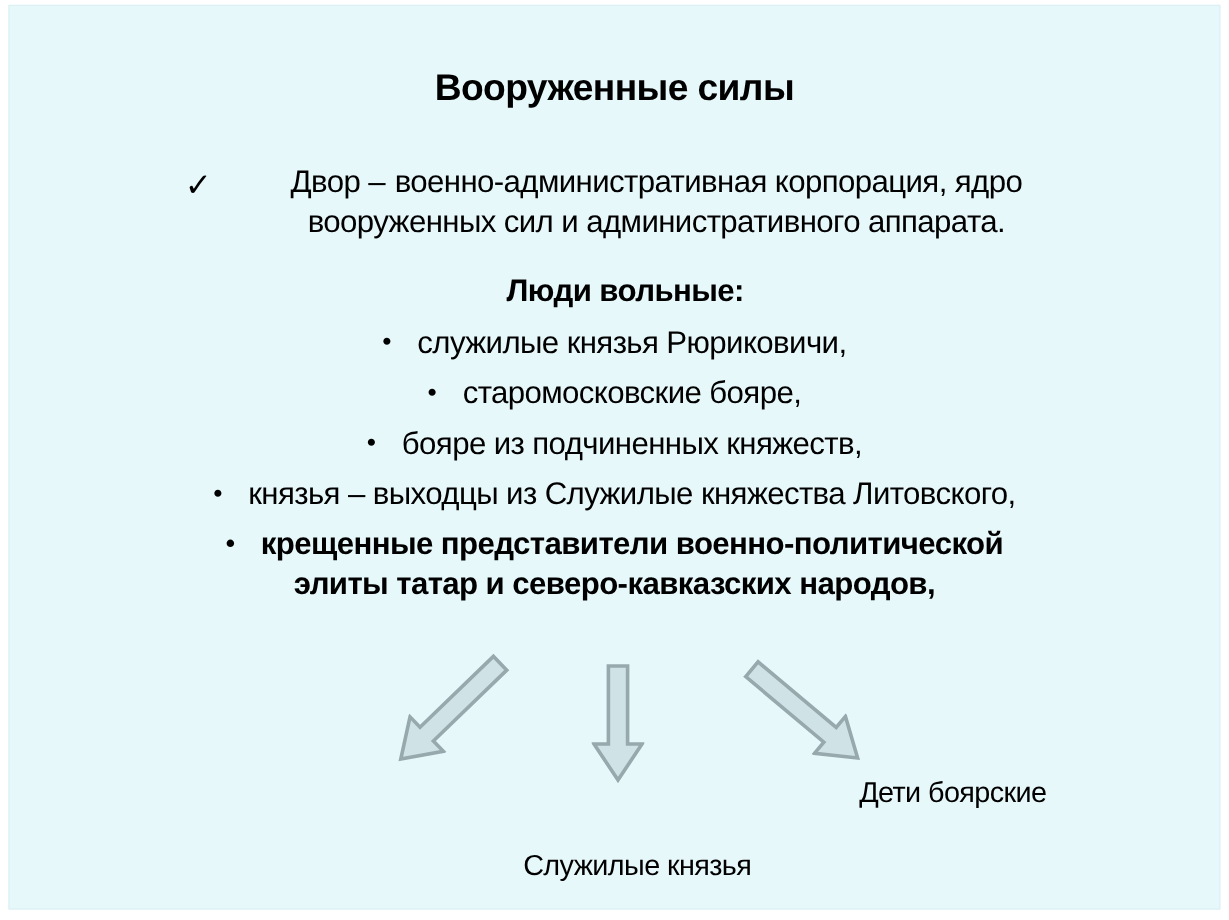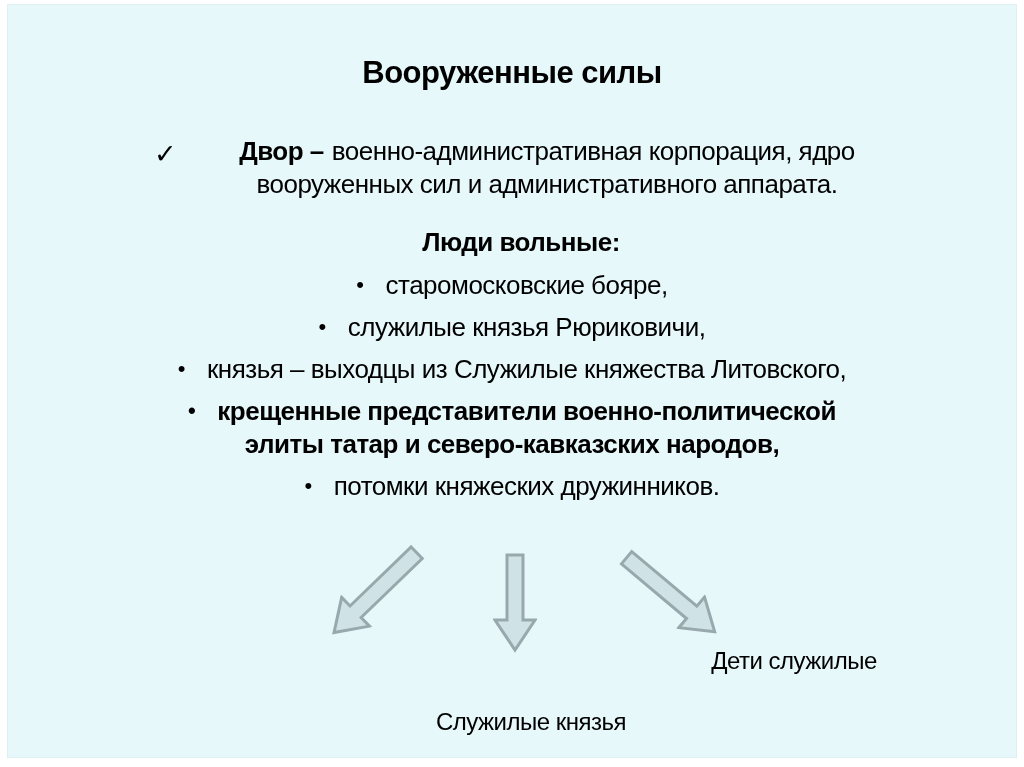--- a/index.html
+++ b/index.html
@@ -46,21 +46,21 @@
     position: absolute;
     left: 174px;
     top: 130px;
     width: 730px;
     text-align: center;
     font-size: 26px;
     line-height: 1.27;
     letter-spacing: -0.5px;
   }
   .intro .term {
-    font-weight: bold;
+    font-weight: normal;
     margin-right: 8px;
   }
   .list-heading {
     position: absolute;
     left: 0;
     right: 0;
     top: 222px;
     text-align: center;
     font-size: 26px;
     font-weight: bold;
@@ -123,33 +123,33 @@
     <div class="check">✓</div>
 
     <div class="intro">
       <span class="term">Двор –</span><span>военно-административная корпорация, ядро вооруженных сил и административного аппарата.</span>
     </div>
 
     <div class="list-heading">Люди вольные:</div>
 
     <div class="bullets">
       <div class="bullet-item">
+        <span class="dot">•</span><span>служилые князья Рюриковичи,</span>
+      </div>
+      <div class="bullet-item">
         <span class="dot">•</span><span>старомосковские бояре,</span>
       </div>
       <div class="bullet-item">
-        <span class="dot">•</span><span>служилые князья Рюриковичи,</span>
+        <span class="dot">•</span><span>бояре из подчиненных княжеств,</span>
       </div>
       <div class="bullet-item">
         <span class="dot">•</span><span>князья – выходцы из Служилые княжества Литовского,</span>
       </div>
       <div class="bullet-item two-line">
         <span class="dot">•</span><span>крещенные представители военно-политической элиты татар и северо-кавказских народов,</span>
-      </div>
-      <div class="bullet-item">
-        <span class="dot">•</span><span>потомки княжеских дружинников.</span>
       </div>
     </div>
 
     <div class="arrow arrow-left">
       <svg width="44" height="120" viewBox="0 0 44 120">
         <polygon points="14,2 30,2 30,87 42,87 22,117 2,87 14,87" stroke-width="3" stroke-linejoin="miter" fill="#cfe3e6" stroke="#97a9ad"></polygon>
       </svg>
     </div>
 
     <div class="arrow arrow-mid">
@@ -158,16 +158,16 @@
       </svg>
     </div>
 
     <div class="arrow arrow-right">
       <svg width="44" height="120" viewBox="0 0 44 120">
         <polygon points="14,2 30,2 30,87 42,87 22,117 2,87 14,87" stroke-width="3" stroke-linejoin="miter" fill="#cfe3e6" stroke="#97a9ad"></polygon>
       </svg>
     </div>
 
     <div class="flow-label label-2">Служилые князья</div>
-    <div class="flow-label label-3">Дети служилые</div>
+    <div class="flow-label label-3">Дети боярские</div>
 
   </div>
 </div>
 
 </body></html>

